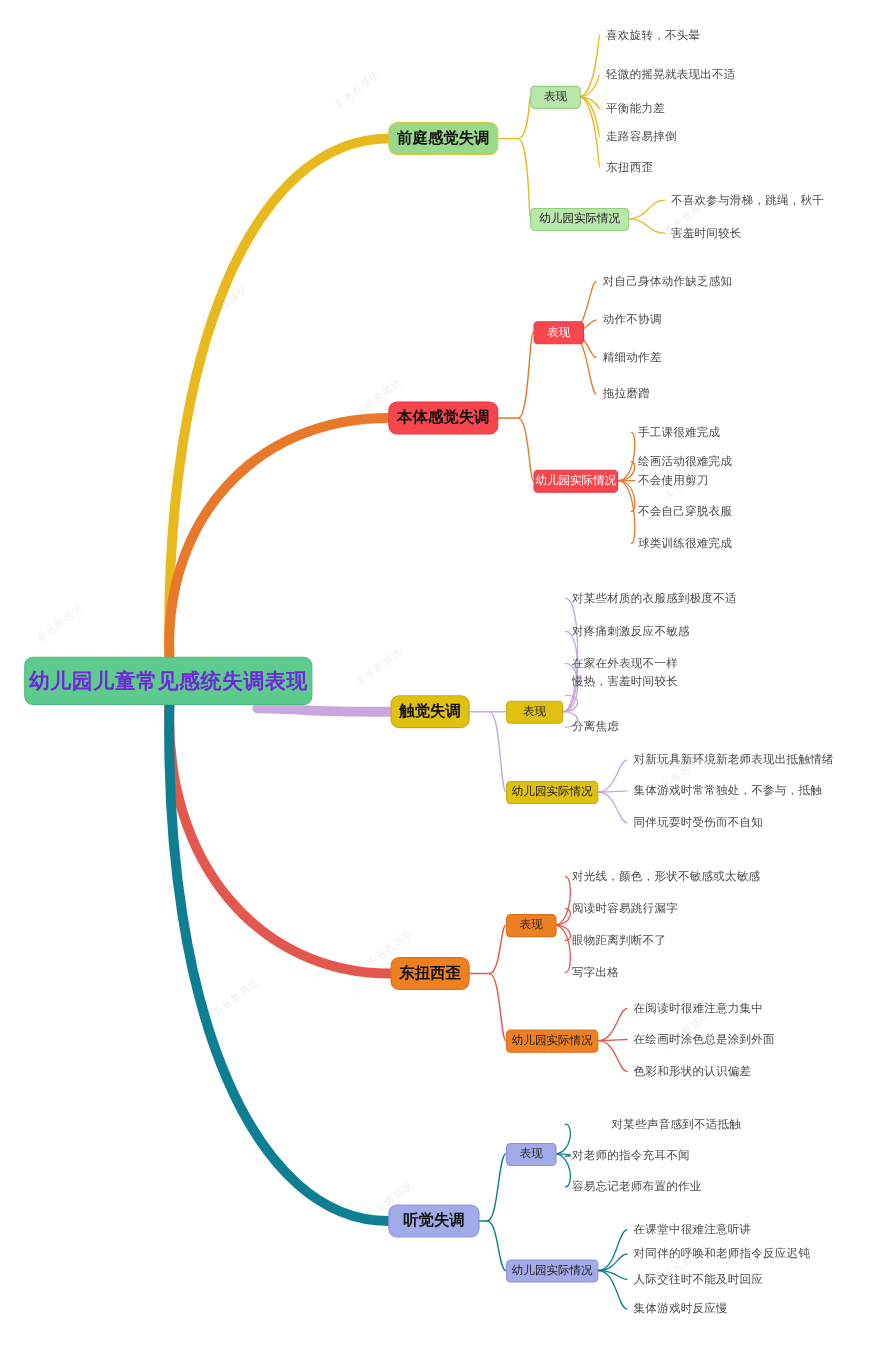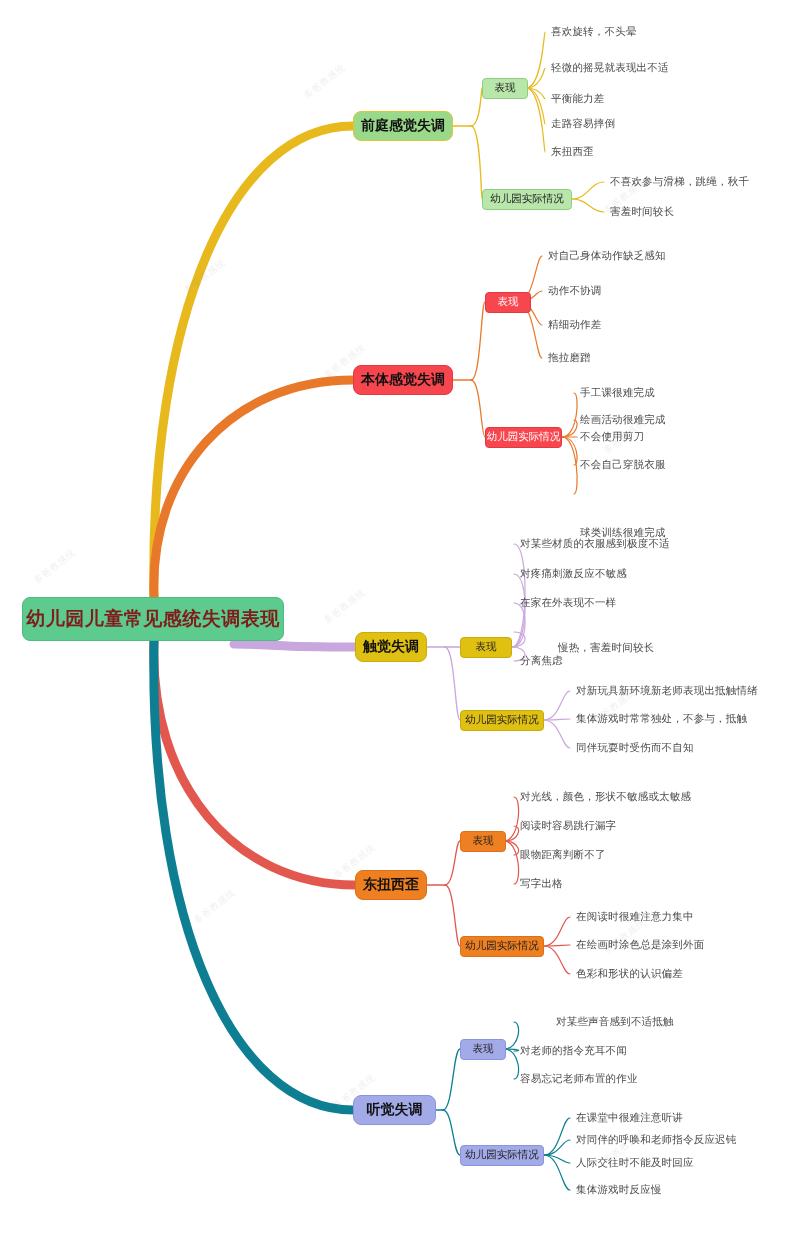--- a/index.html
+++ b/index.html
@@ -8,21 +8,21 @@
     font-family:"DejaVu Sans","Liberation Sans",sans-serif;
   }
   #mindmap{position:absolute;inset:0;width:800px;height:1236px;}
   svg.layer{position:absolute;left:0;top:0;width:800px;height:1236px;pointer-events:none;}
   .wm{position:absolute;color:rgba(150,150,150,.16);font-size:9px;letter-spacing:1px;
       transform:rotate(-38deg);white-space:nowrap;user-select:none;}
   .node{position:absolute;box-sizing:border-box;display:flex;align-items:center;
          justify-content:center;white-space:nowrap;border-radius:7px;}
   .root{
     left:22px;top:597px;width:262px;height:44px;background:#5ecb8e;border:1px solid #4cbb80;
-    color:#7f1d1d;font-size:19px;font-weight:bold;border-radius:8px;letter-spacing:.5px;
+    color:#6d28d9;font-size:19px;font-weight:bold;border-radius:8px;letter-spacing:.5px;
   }
   .lvl1{height:30px;font-size:14px;font-weight:bold;color:#111;border-width:1px;border-style:solid;border-radius:8px;}
   .lvl2{height:21px;font-size:10.5px;color:#222;border-width:1px;border-style:solid;border-radius:4px;padding:0 22px;}
   .leaf{position:absolute;font-size:10.5px;color:#4a4a4a;white-space:nowrap;
         transform:translateY(-50%);letter-spacing:.2px;}
 </style>
 </head>
 <body>
 
 <div id="mindmap">
@@ -131,31 +131,31 @@
       <div class="leaf" style="left: 548px; top: 291px;">动作不协调</div>
       <div class="leaf" style="left: 548px; top: 325px;">精细动作差</div>
       <div class="leaf" style="left: 548px; top: 358px;">拖拉磨蹭</div>
       <div class="node lvl2" style="left: 485px; width: 77px; top: 426.5px; background: rgb(248, 70, 79); border-color: rgb(224, 58, 69); color: rgb(255, 255, 255);">
         <span>幼儿园实际情况</span>
       </div>
       <div class="leaf" style="left: 580px; top: 393px;">手工课很难完成</div>
       <div class="leaf" style="left: 580px; top: 420px;">绘画活动很难完成</div>
       <div class="leaf" style="left: 580px; top: 437px;">不会使用剪刀</div>
       <div class="leaf" style="left: 580px; top: 465px;">不会自己穿脱衣服</div>
-      <div class="leaf" style="left: 580px; top: 494px; margin-top: 39px;">球类训练很难完成</div>
+      <div class="leaf" style="left: 580px; top: 494px;">球类训练很难完成</div>
       <div class="node lvl1" style="left: 355px; width: 72px; top: 632px; background: rgb(224, 192, 16); border-color: rgb(201, 171, 12);">
         <span>触觉失调</span>
       </div>
       <div class="node lvl2" style="left: 460px; width: 52px; top: 636.5px; background: rgb(224, 192, 16); border-color: rgb(201, 171, 12);">
         <span>表现</span>
       </div>
       <div class="leaf" style="left: 520px; top: 544px;">对某些材质的衣服感到极度不适</div>
       <div class="leaf" style="left: 520px; top: 574px;">对疼痛刺激反应不敏感</div>
       <div class="leaf" style="left: 520px; top: 603px;">在家在外表现不一样</div>
-      <div class="leaf" style="left: 520px; top: 648px; margin-left: 38px;">慢热，害羞时间较长</div>
+      <div class="leaf" style="left: 520px; top: 620px;">慢热，害羞时间较长</div>
       <div class="leaf" style="left: 520px; top: 661px;">分离焦虑</div>
       <div class="node lvl2" style="left: 460px; width: 84px; top: 709.5px; background: rgb(224, 192, 16); border-color: rgb(201, 171, 12);">
         <span>幼儿园实际情况</span>
       </div>
       <div class="leaf" style="left: 576px; top: 691px; text-align: center;">对新玩具新环境新老师表现出抵触情绪</div>
       <div class="leaf" style="left: 576px; top: 719px;">集体游戏时常常独处，不参与，抵触</div>
       <div class="leaf" style="left: 576px; top: 748px;">同伴玩耍时受伤而不自知</div>
       <div class="node lvl1" style="left: 355px; width: 72px; top: 870px; background: rgb(239, 128, 34); border-color: rgb(217, 112, 26);">
         <span>东扭西歪</span>
       </div>

